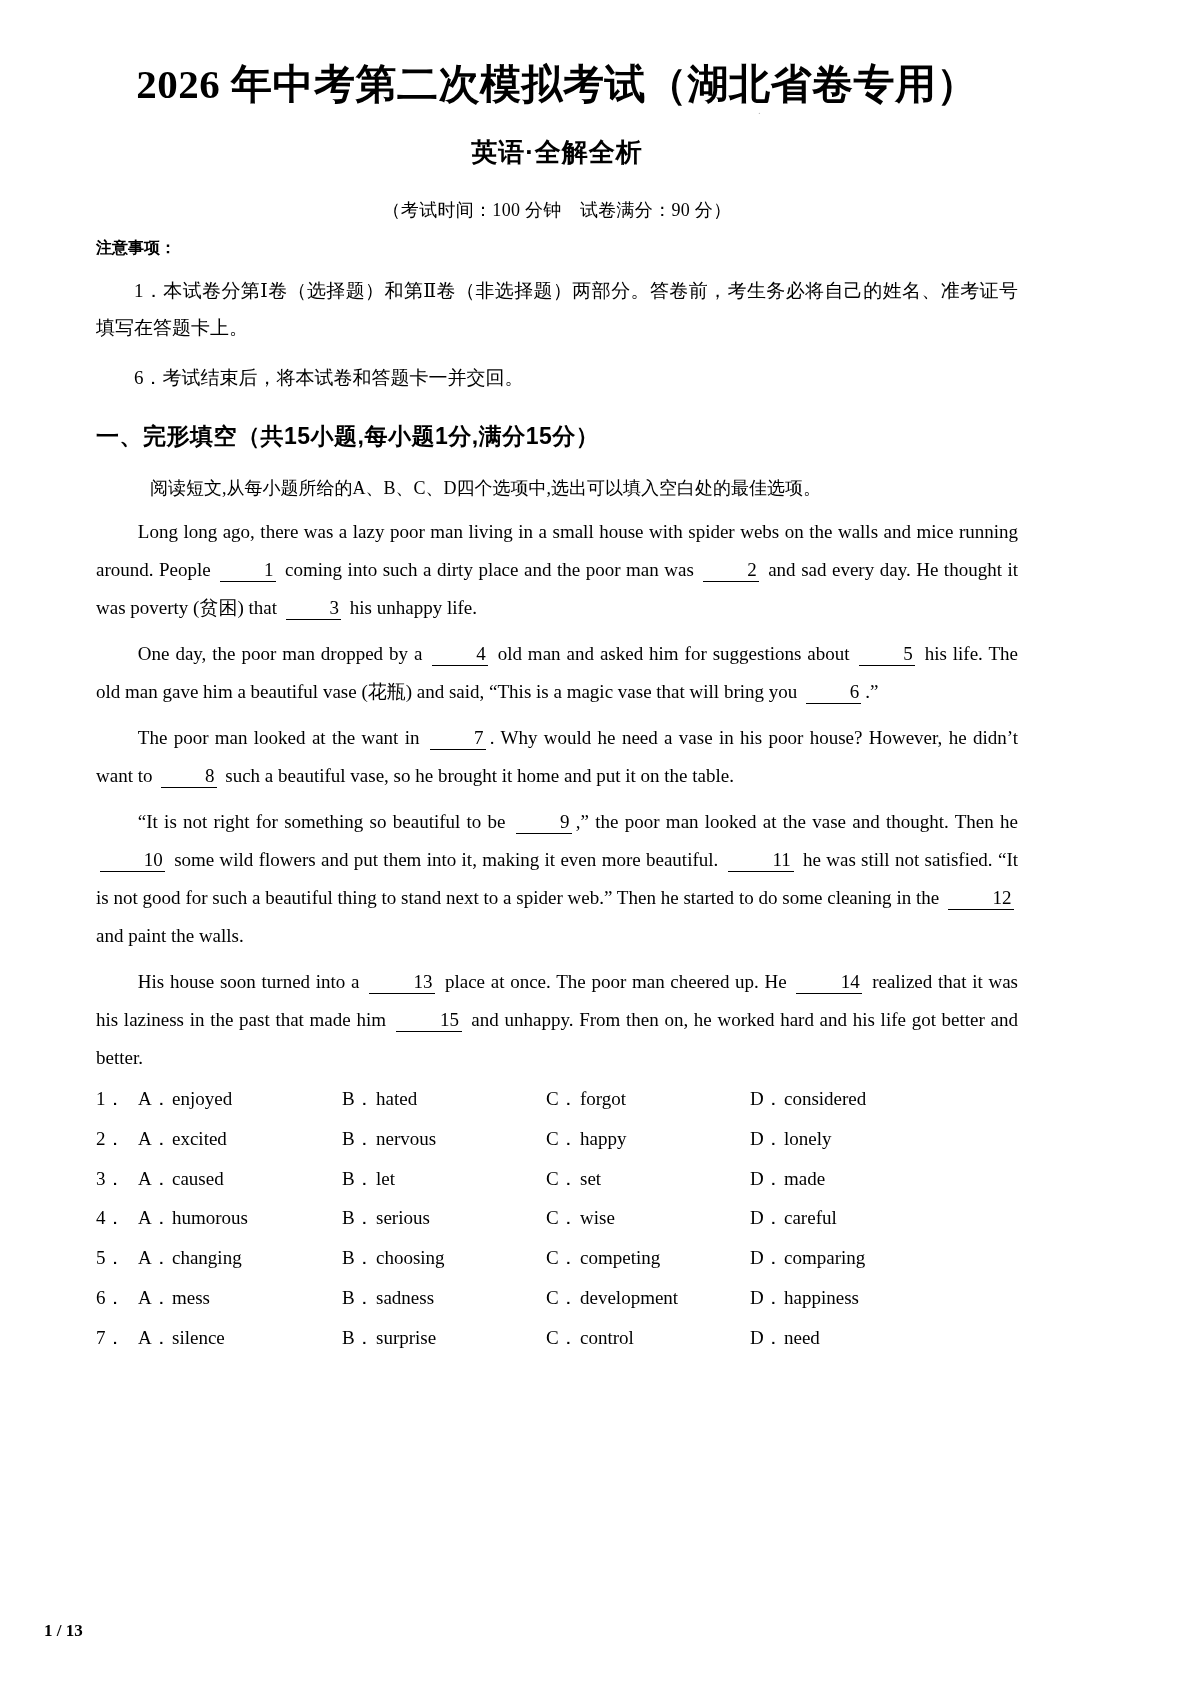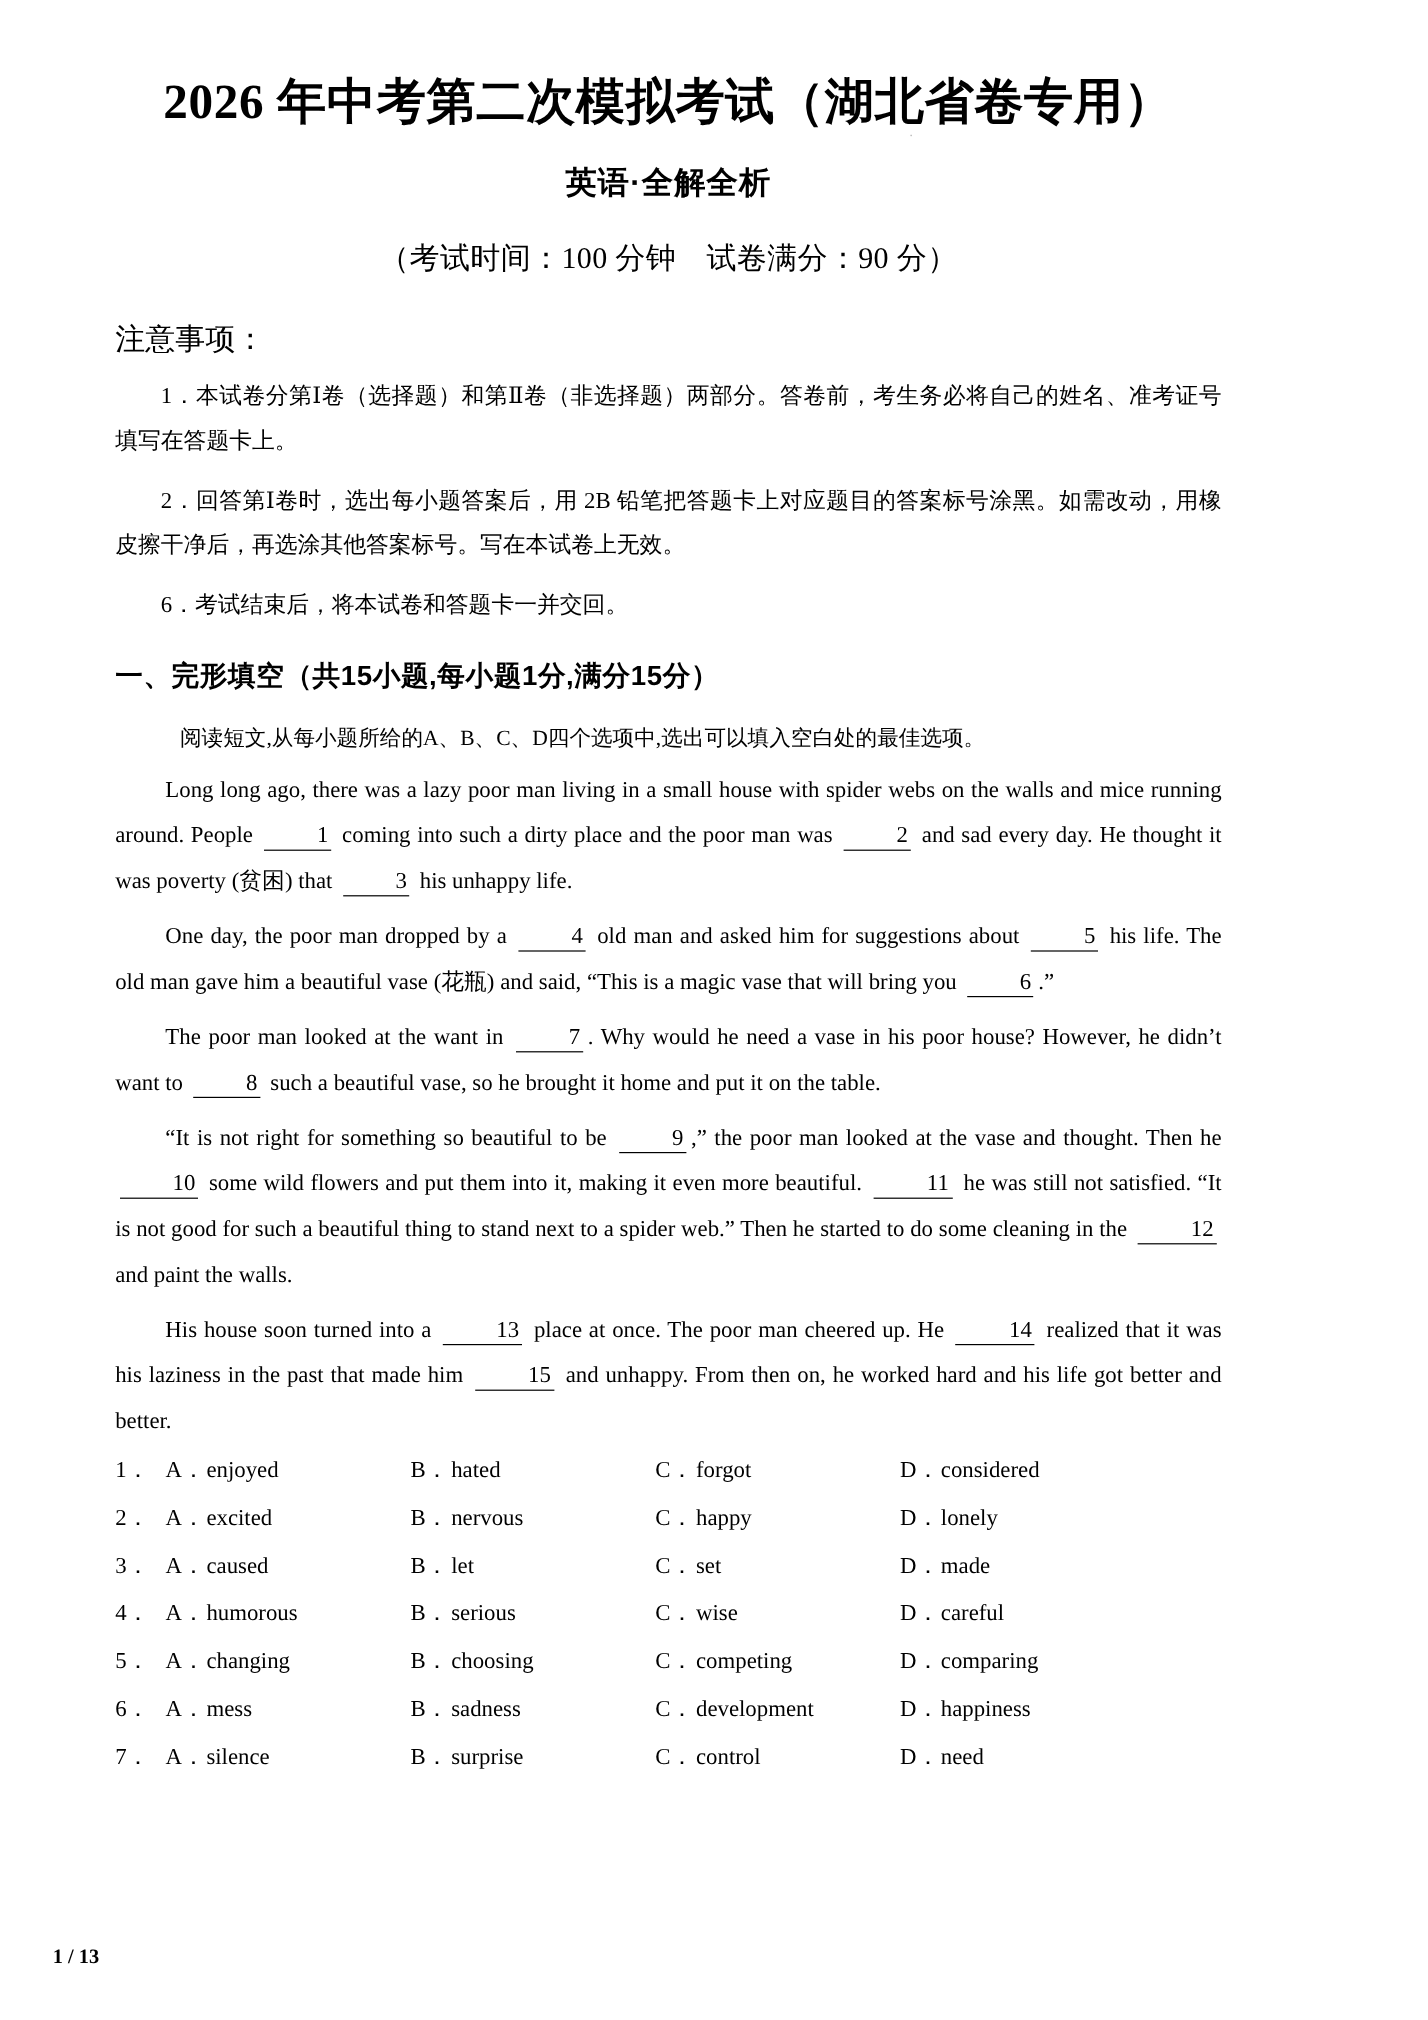--- a/index.html
+++ b/index.html
@@ -51,27 +51,28 @@
     font-family: Liberation Sans, sans-serif;
     font-weight: bold;
     font-size: 26px;
     text-align: center;
     margin: 0;
     padding-top: 26px;
     letter-spacing: 1px;
   }
   .exam-meta {
     text-align: center;
-    font-size: 25px;
+    font-size: 18px;
     margin-top: 28px;
     letter-spacing: 0.3px;
   }
   .notice-title {
-    font-size: 25px;
-    margin-top: 35px;
+    font-size: 16px;
+    margin-top: 16px;
+    font-weight: bold;
   }
   .notice-item {
     font-size: 19px;
     margin-top: 13px;
     line-height: 1.95;
     text-align: justify;
     text-justify: inter-ideograph;
     text-indent: 2em;
   }
   .part-title {
@@ -160,21 +161,20 @@
   <span class="dot-mark">.</span>
 
   <div class="content">
 
     <h1 class="doc-title">2026 年中考第二次模拟考试（湖北省卷专用）</h1>
     <h2 class="doc-subtitle">英语·全解全析</h2>
     <div class="exam-meta">（考试时间：100 分钟　试卷满分：90 分）</div>
 
     <div class="notice-title">注意事项：</div>
     <div class="notice-item">1．本试卷分第Ⅰ卷（选择题）和第Ⅱ卷（非选择题）两部分。答卷前，考生务必将自己的姓名、准考证号填写在答题卡上。</div>
-    <div class="notice-item">2．回答第Ⅰ卷时，选出每小题答案后，用 2B 铅笔把答题卡上对应题目的答案标号涂黑。如需改动，用橡皮擦干净后，再选涂其他答案标号。写在本试卷上无效。</div>
     <div class="notice-item">6．考试结束后，将本试卷和答题卡一并交回。</div>
 
 
     <div class="section-title">一、完形填空（共15小题,每小题1分,满分15分）</div>
 
     <div class="directions">阅读短文,从每小题所给的A、B、C、D四个选项中,选出可以填入空白处的最佳选项。</div>
 
     <div id="passage-container">
         <div class="passage-p"><span>Long long ago, there was a lazy poor man living in a small house with spider webs on the walls and mice running around. People </span><span class="blank w1">1</span><span> coming into such a dirty place and the poor man was </span><span class="blank w1">2</span><span> and sad every day. He thought it was poverty (贫困) that </span><span class="blank w1">3</span><span> his unhappy life.</span></div>
         <div class="passage-p"><span>One day, the poor man dropped by a </span><span class="blank w1">4</span><span> old man and asked him for suggestions about </span><span class="blank w1">5</span><span> his life. The old man gave him a beautiful vase (花瓶) and said, “This is a magic vase that will bring you </span><span class="blank w1">6</span><span>.”</span></div>

